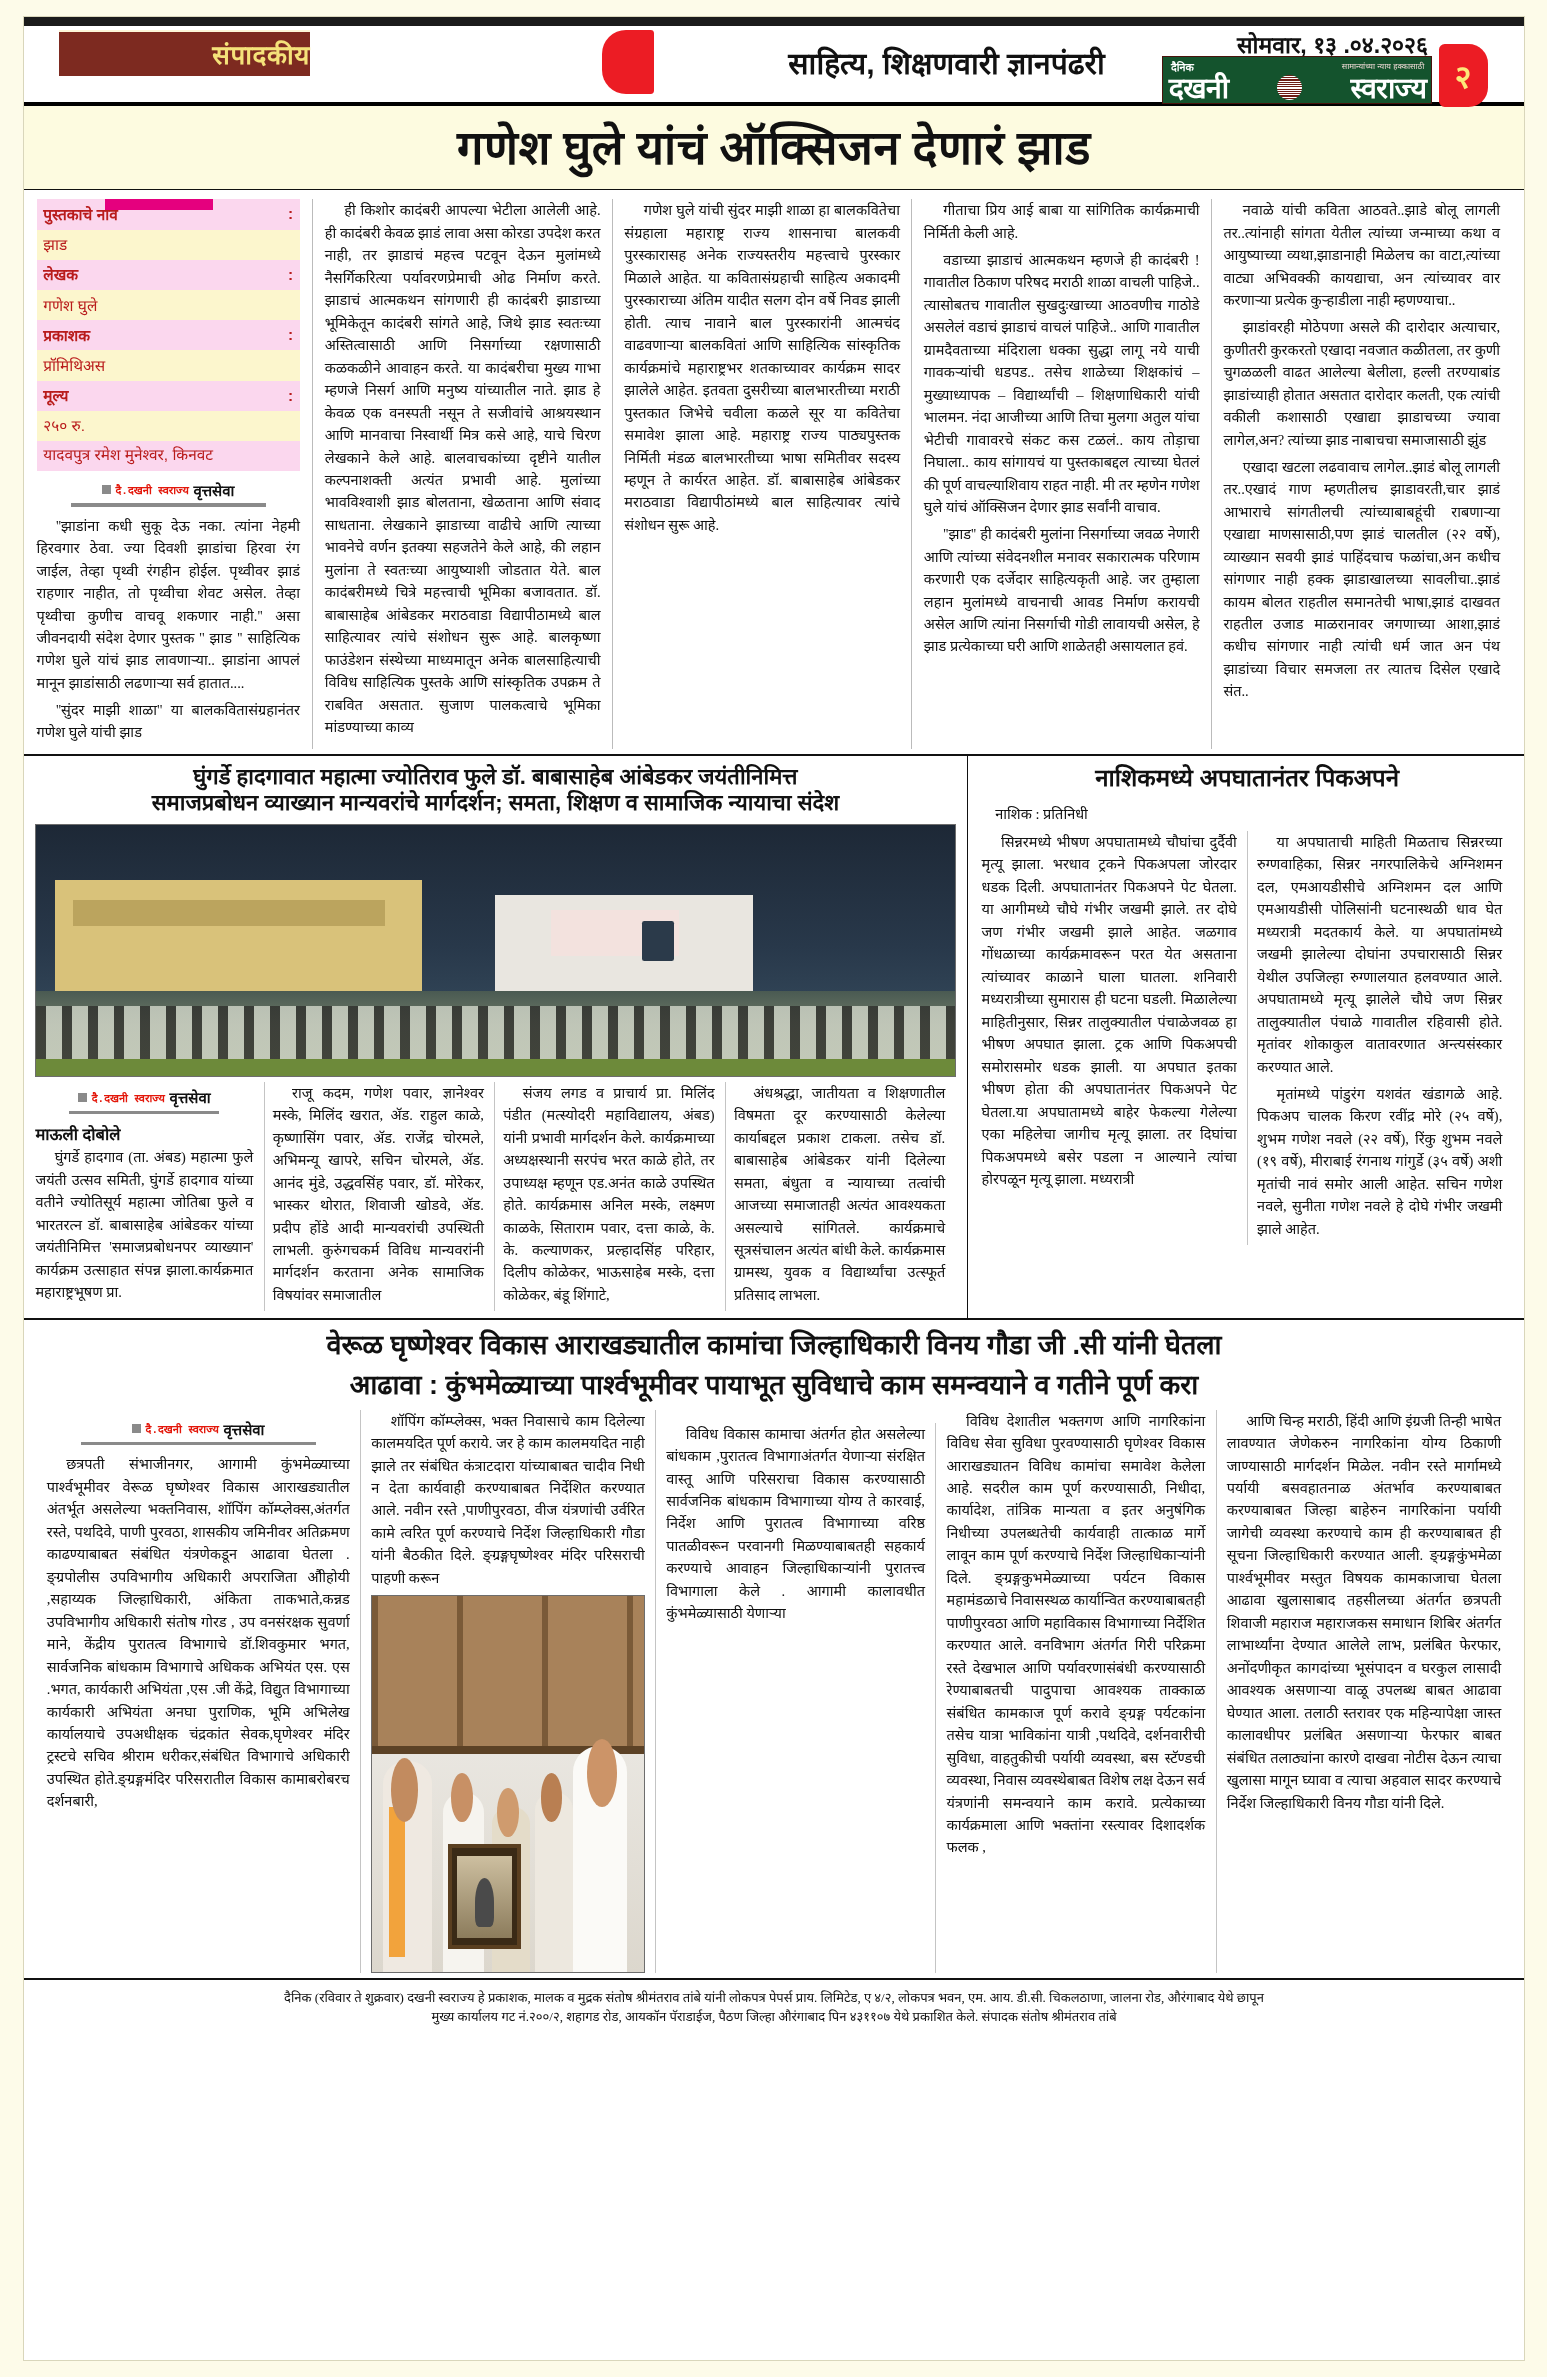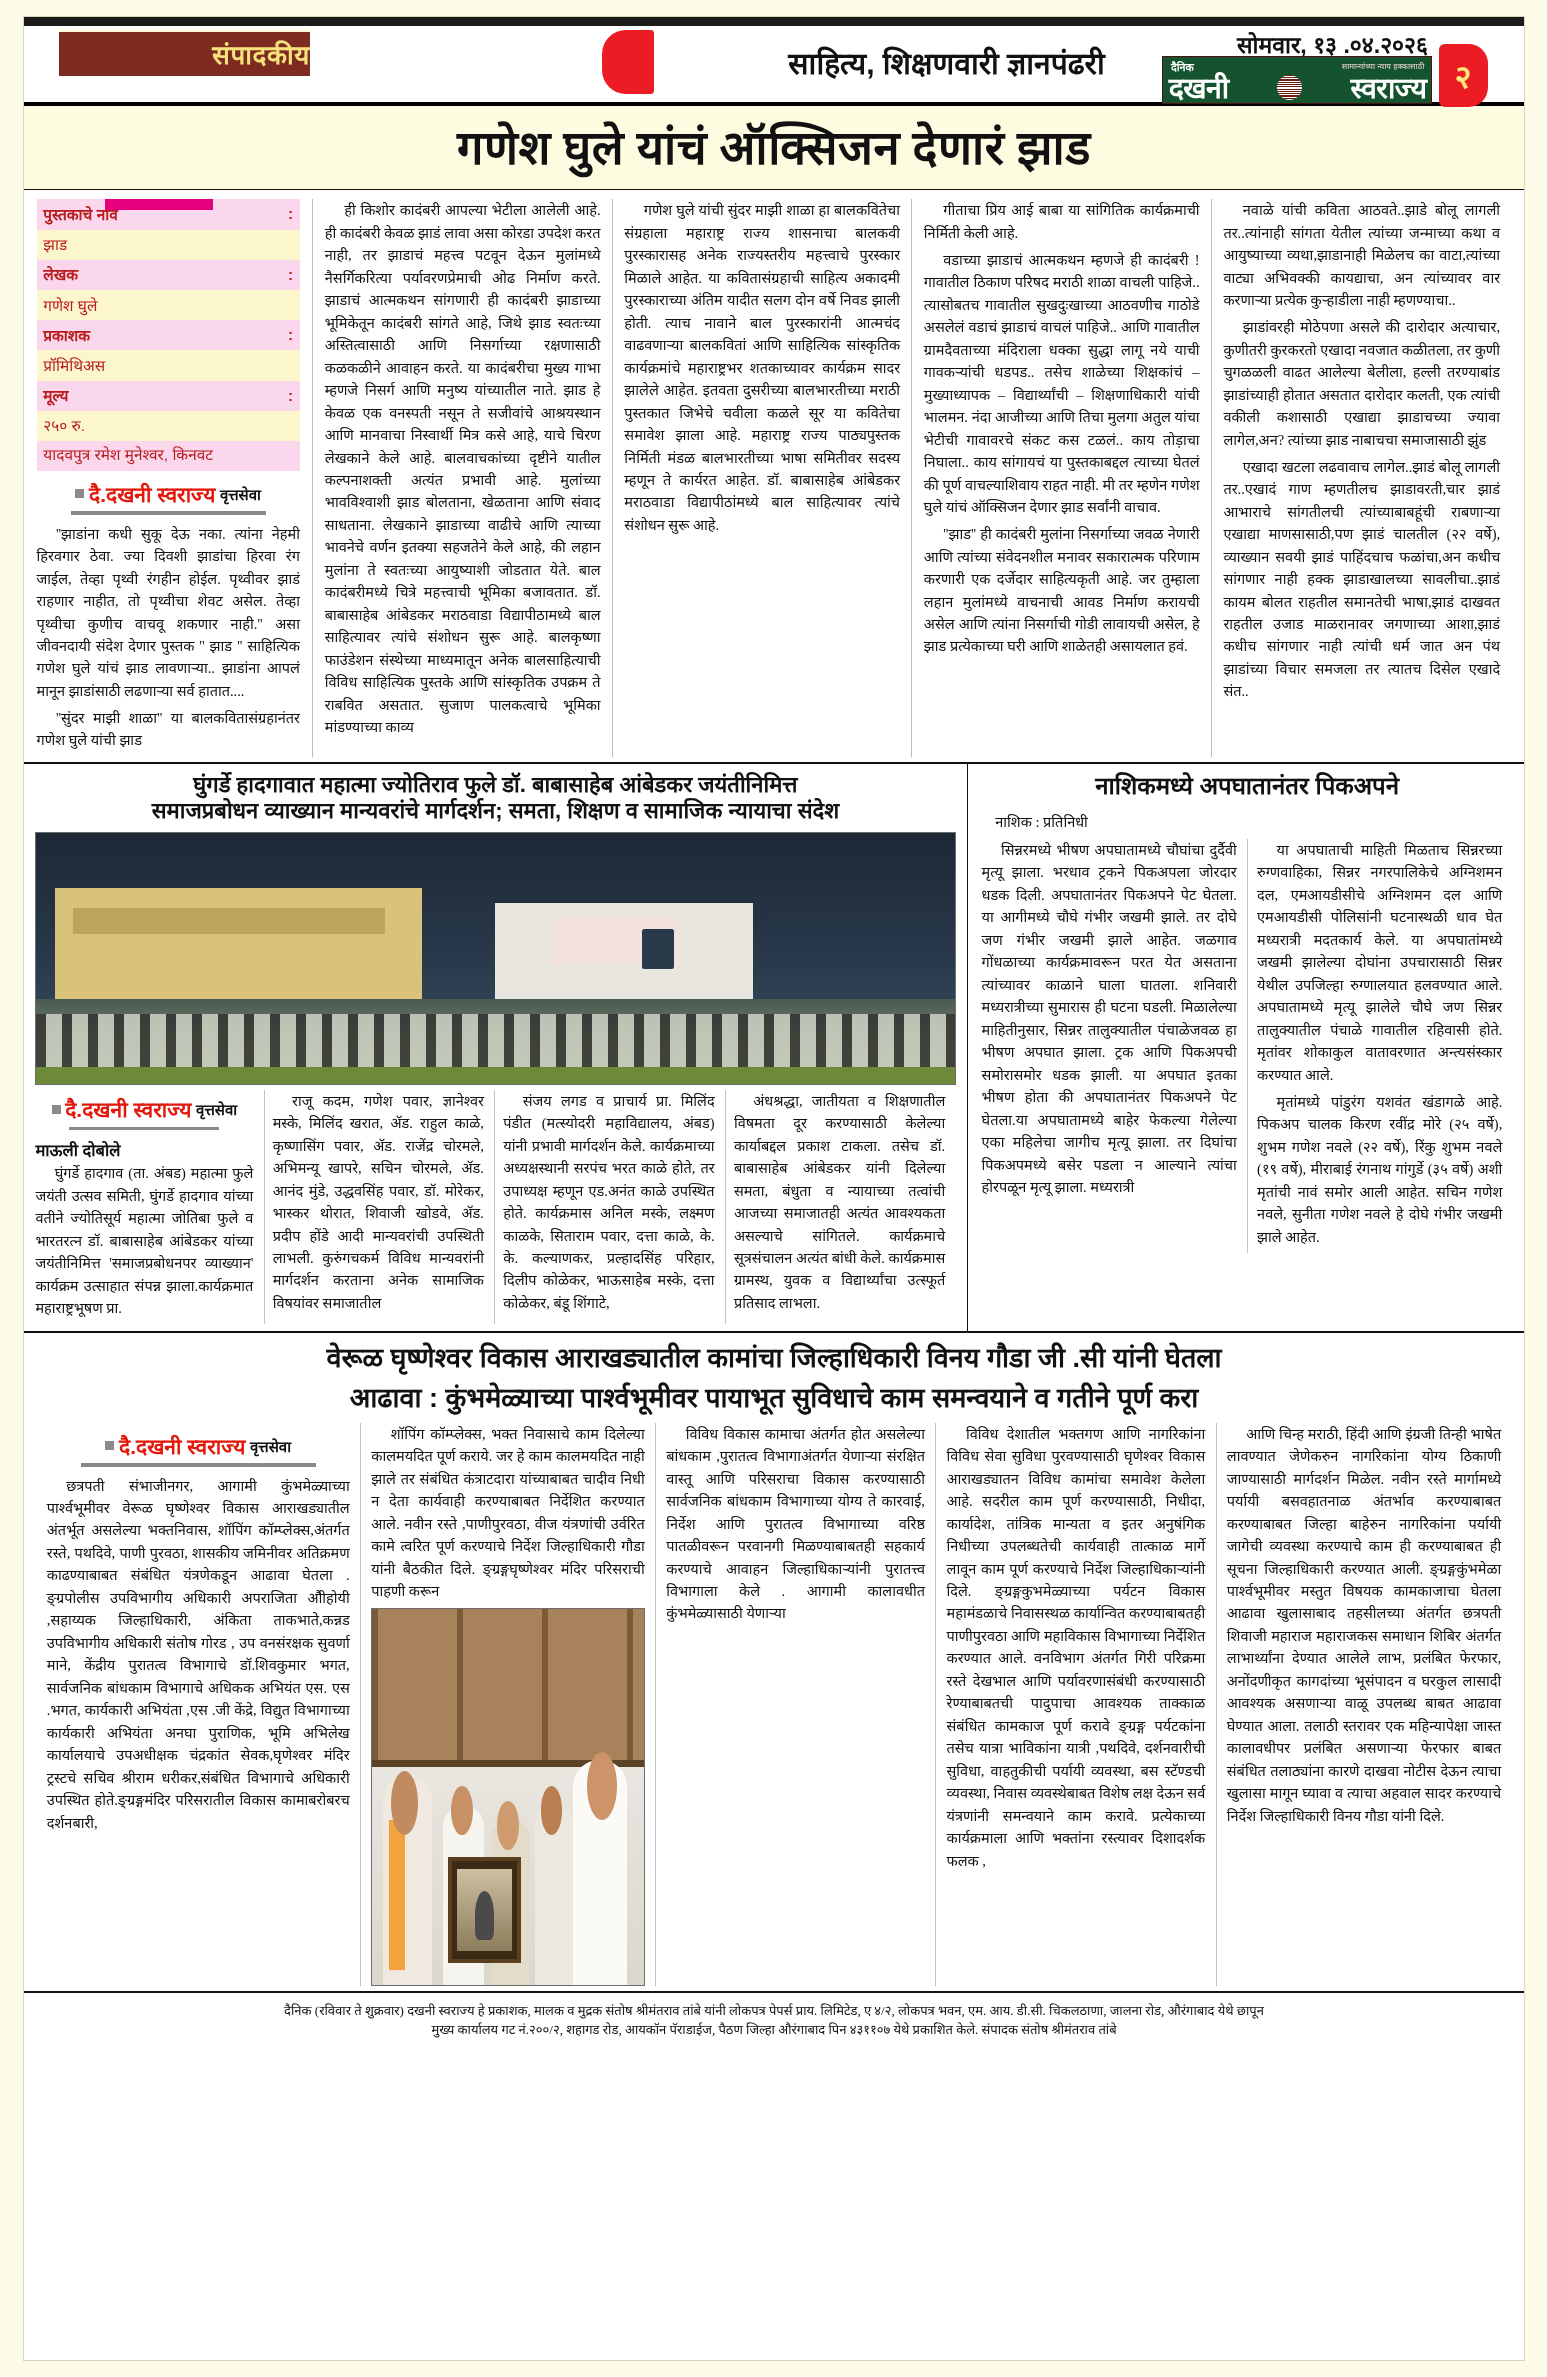--- a/index.html
+++ b/index.html
@@ -122,21 +122,21 @@
     font-family:"Liberation Sans", sans-serif;
   }
   .book-row.lbl{background:#fbd7ee;}
   .book-row.val{background:#fcf6cd;font-weight:normal;}
   .book-row.final{background:#fbd7ee;font-weight:normal;display:block;line-height:1.35;}
 
   .byline{
     display:flex;align-items:center;gap:4.6px;justify-content:center;margin:9px 0 2.3px;
   }
   .byline .sq{width:9px;height:9px;background:#8a8a8a;display:inline-block;}
-  .byline .red{color:#e3170a;font-weight:bold;font-size:21px;font-family:Liberation Sans, sans-serif;}
+  .byline .red{color:#e3170a;font-weight:bold;font-size:11px;font-family:Liberation Mono, monospace;}
   .byline .blk{color:#111;font-weight:bold;font-size:15px;font-family:"Liberation Sans",sans-serif;}
   .byline-rule{height:3.4px;background:#8a8a8a;margin:3.4px 34px 8px 34px;}
 
   .body-text{
     font-size:14.5px;line-height:1.55;color:#101010;text-align:justify;
     font-family:"Liberation Serif", serif;
   }
   .body-text p{margin:0 0 4.6px 0;text-indent:19.4px;}
 
   
@@ -459,21 +459,21 @@
           <div class="p2-p4h"></div>
           <div class="p2-p5"></div>
           <div class="p2-p5h"></div>
           <div class="p2-frame">
             <div class="p2-frame-in"></div>
           </div>
           <div class="p2-ling"></div>
         </div>
       </div>
 
-      <div class="bcol" style="width:19%;">
+      <div class="bcol" style="width:19%;margin-top:13px;">
         <div class="body-text">
           <p>विविध विकास कामाचा अंतर्गत होत असलेल्या बांधकाम ,पुरातत्व विभागाअंतर्गत येणाऱ्या संरक्षित वास्तू आणि परिसराचा विकास करण्यासाठी सार्वजनिक बांधकाम विभागाच्या योग्य ते कारवाई, निर्देश आणि पुरातत्व विभागाच्या वरिष्ठ पातळीवरून परवानगी मिळण्याबाबतही सहकार्य करण्याचे आवाहन जिल्हाधिकाऱ्यांनी पुरातत्त्व विभागाला केले . आगामी कालावधीत कुंभमेळ्यासाठी येणाऱ्या</p>
         </div>
       </div>
 
       <div class="bcol" style="width:19%;">
         <div class="body-text">
           <p>विविध देशातील भक्तगण आणि नागरिकांना विविध सेवा सुविधा पुरवण्यासाठी घृणेश्वर विकास आराखड्यातन विविध कामांचा समावेश केलेला आहे. सदरील काम पूर्ण करण्यासाठी, निधीदा, कार्यादेश, तांत्रिक मान्यता व इतर अनुषंगिक निधीच्या उपलब्धतेची कार्यवाही तात्काळ मार्गे लावून काम पूर्ण करण्याचे निर्देश जिल्हाधिकाऱ्यांनी दिले. ङ्ग्रङ्गकुभमेळ्याच्या पर्यटन विकास महामंडळाचे निवासस्थळ कार्यान्वित करण्याबाबतही पाणीपुरवठा आणि महाविकास विभागाच्या निर्देशित करण्यात आले. वनविभाग अंतर्गत गिरी परिक्रमा रस्ते देखभाल आणि पर्यावरणासंबंधी करण्यासाठी रेण्याबाबतची पादुपाचा आवश्यक ताक्काळ संबंधित कामकाज पूर्ण करावे ङ्ग्रङ्ग पर्यटकांना तसेच यात्रा भाविकांना यात्री ,पथदिवे, दर्शनवारीची सुविधा, वाहतुकीची पर्यायी व्यवस्था, बस स्टॅण्डची व्यवस्था, निवास व्यवस्थेबाबत विशेष लक्ष देऊन सर्व यंत्रणांनी समन्वयाने काम करावे. प्रत्येकाच्या कार्यक्रमाला आणि भक्तांना रस्त्यावर दिशादर्शक फलक ,</p>
         </div>
       </div>

